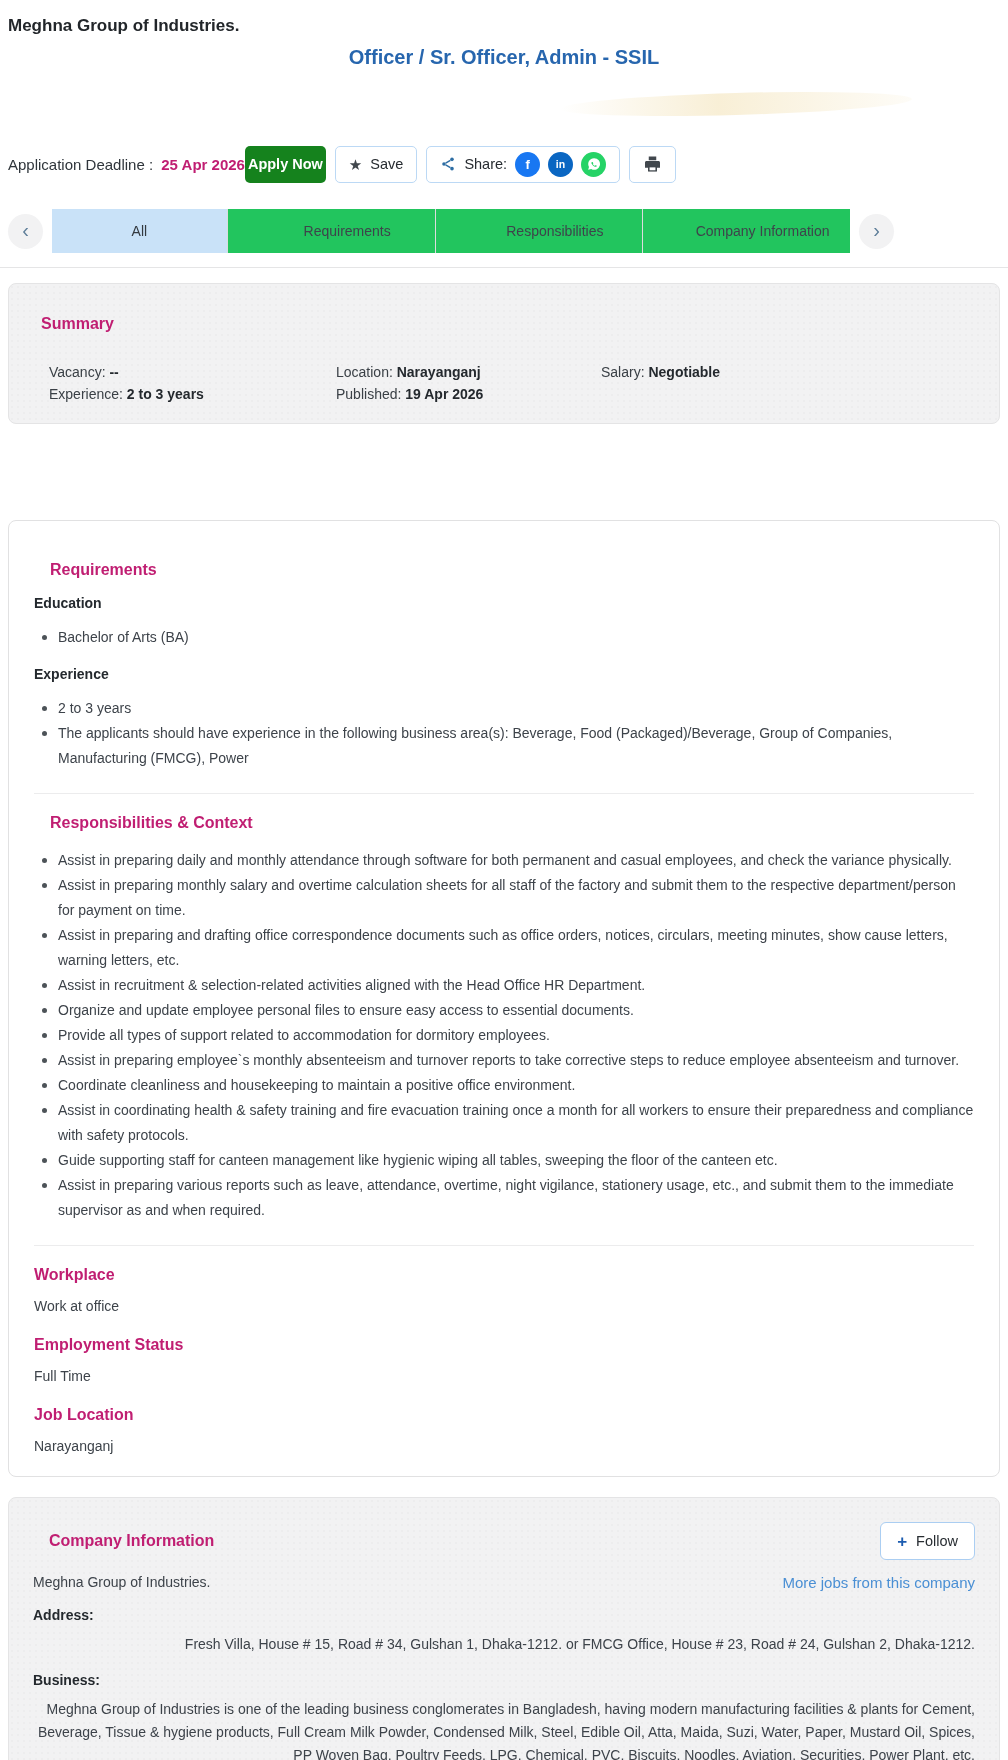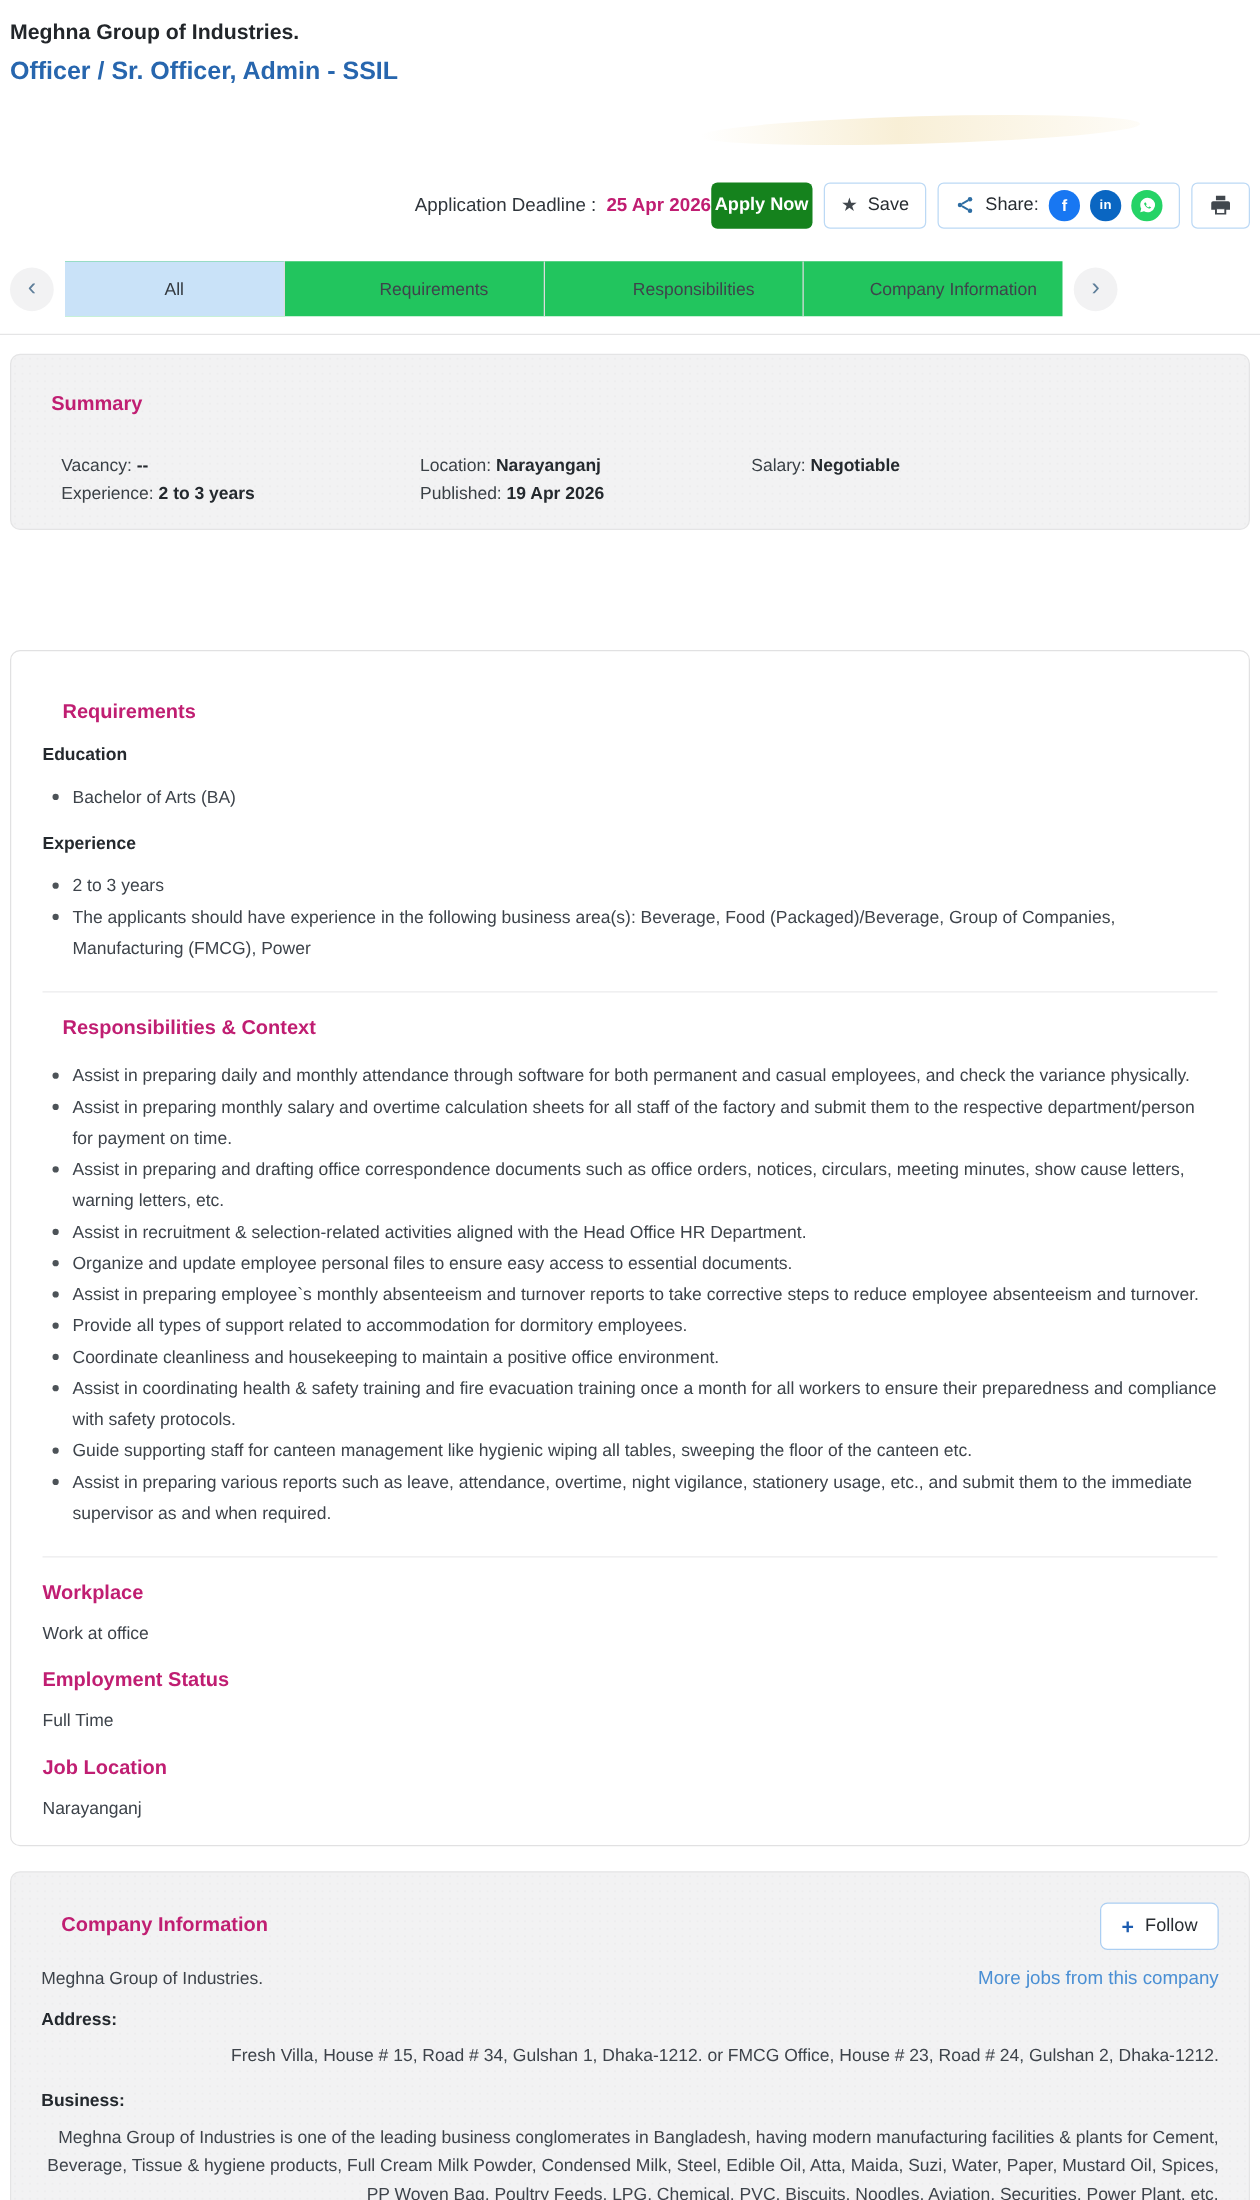--- a/index.html
+++ b/index.html
@@ -8,32 +8,32 @@
     width: 1008px;
     background: #ffffff;
     font-family: "Liberation Sans", sans-serif;
     color: #3d434a;
     font-size: 14px;
   }
   .page { padding: 0 8px 12px; position: relative; }
 
   
   .company-name { font-size: 17px; font-weight: 700; color: #22262a; margin: 16px 0 10px; }
-  .job-title { font-size: 20px; font-weight: 700; color: #2766ae; margin: 0; }
+  .job-title { font-size: 20px; font-weight: 700; color: #2766ae; margin: 0; text-align: center; }
 
   .banner { position: relative; height: 76px; }
   .swoosh {
     position: absolute; left: 552px; top: 24px; width: 352px; height: 22px;
     border-radius: 50%;
     background: linear-gradient(90deg, rgba(250,241,219,0) 0%, rgba(247,236,207,0.85) 45%, rgba(250,243,224,0.25) 100%);
     transform: rotate(-1.6deg);
   }
 
   
-  .action-row { display: flex; justify-content: flex-end; align-items: center; height: 38px; }
+  .action-row { display: flex; justify-content: flex-start; align-items: center; height: 38px; }
   .deadline { font-size: 15px; color: #2f353b; }
   .deadline-value { color: #c01e72; font-weight: 700; margin-left: 4px; }
   .actions { display: flex; align-items: center; gap: 9px; }
   .btn { height: 37px; border-radius: 5px; display: inline-flex; align-items: center; justify-content: center; cursor: pointer; font-size: 14.5px; }
   .btn-apply { background: #15821d; color: #fff; font-weight: 700; padding: 0 3px; border: none; }
   .btn-light { background: #fff; border: 1px solid #bcd9f5; color: #272c31; gap: 8px; padding: 0 13px; }
   .star-icon { font-size: 15px; color: #41474d; line-height: 1; }
   .share-glyph svg, .print-glyph svg { display: block; }
   .social { width: 25px; height: 25px; border-radius: 50%; display: inline-flex; align-items: center; justify-content: center; color: #fff; font-weight: 700; }
   .social-fb { background: #1877f2; font-size: 13px; }
@@ -221,23 +221,23 @@
         <li>Assist in preparing daily and monthly attendance through software for both permanent and casual employees, and check the variance physically.</li>
 
         <li>Assist in preparing monthly salary and overtime calculation sheets for all staff of the factory and submit them to the respective department/person for payment on time.</li>
 
         <li>Assist in preparing and drafting office correspondence documents such as office orders, notices, circulars, meeting minutes, show cause letters, warning letters, etc.</li>
 
         <li>Assist in recruitment &amp; selection-related activities aligned with the Head Office HR Department.</li>
 
         <li>Organize and update employee personal files to ensure easy access to essential documents.</li>
 
+        <li>Provide all types of support related to accommodation for dormitory employees.</li>
+
         <li>Assist in preparing employee`s monthly absenteeism and turnover reports to take corrective steps to reduce employee absenteeism and turnover.</li>
-
-        <li>Provide all types of support related to accommodation for dormitory employees.</li>
 
         <li>Coordinate cleanliness and housekeeping to maintain a positive office environment.</li>
 
         <li>Assist in coordinating health &amp; safety training and fire evacuation training once a month for all workers to ensure their preparedness and compliance with safety protocols.</li>
 
         <li>Guide supporting staff for canteen management like hygienic wiping all tables, sweeping the floor of the canteen etc.</li>
 
         <li>Assist in preparing various reports such as leave, attendance, overtime, night vigilance, stationery usage, etc., and submit them to the immediate supervisor as and when required.</li>
       </ul>
 

